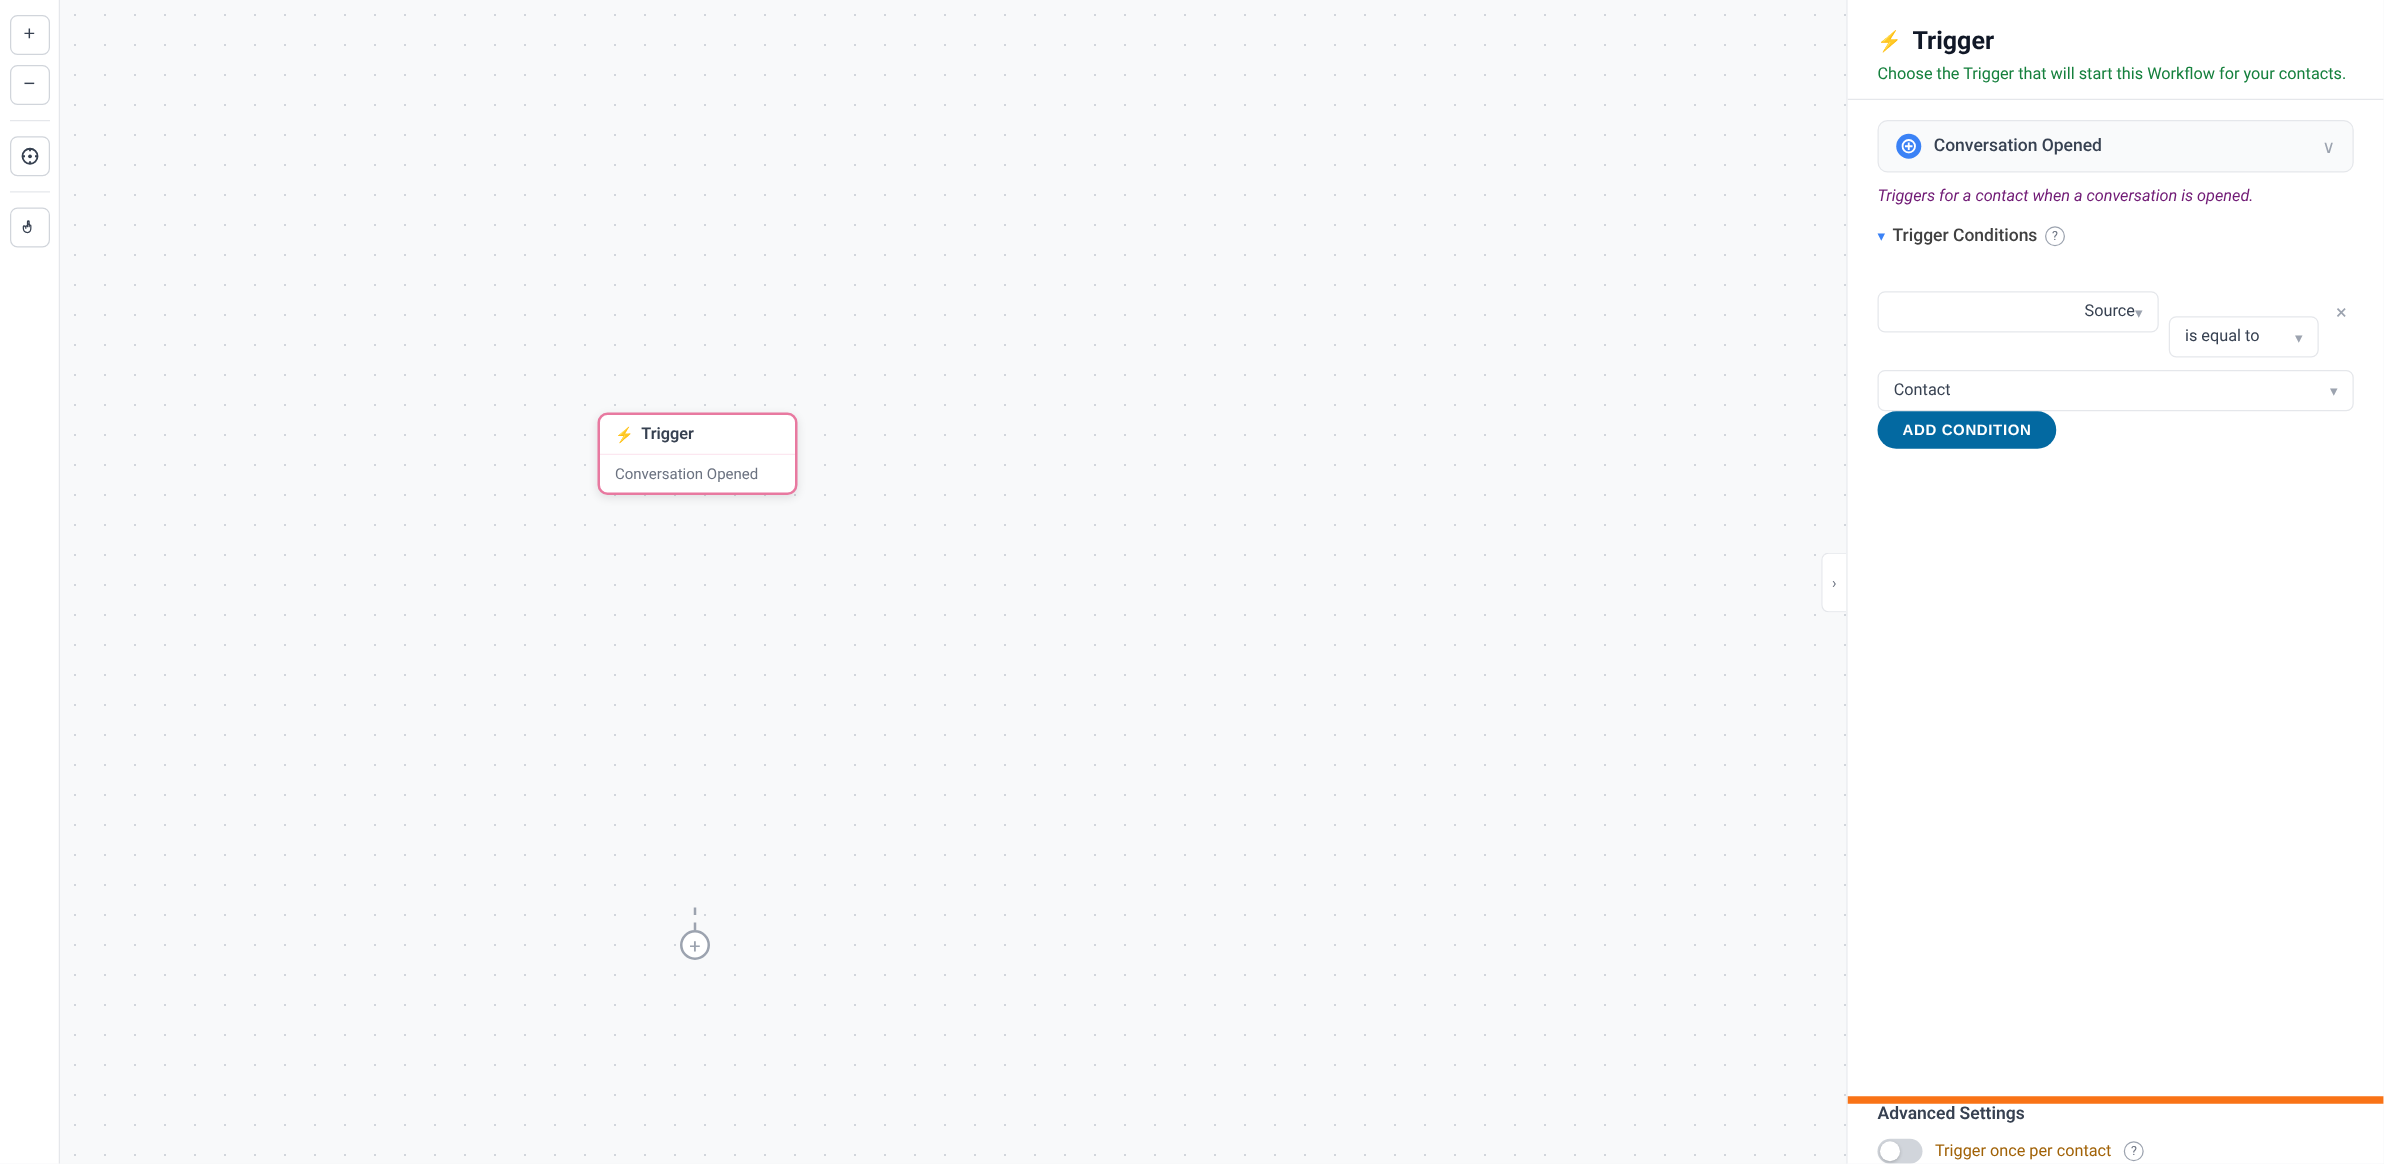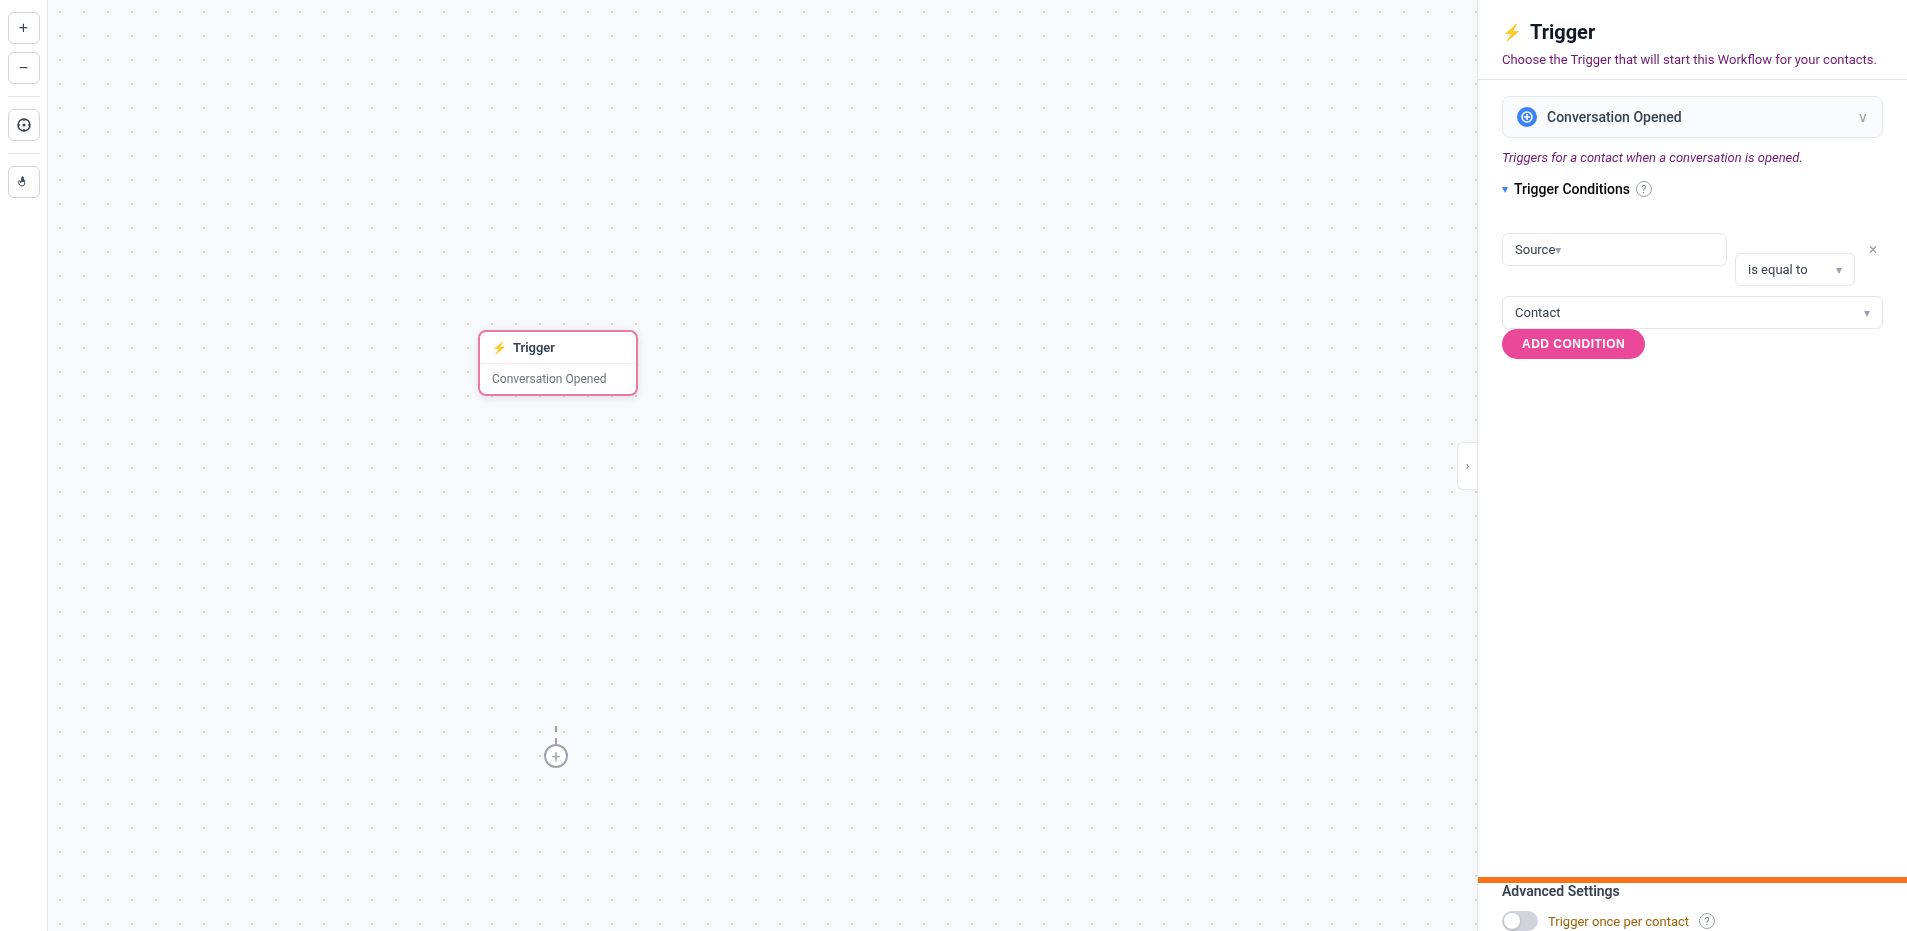--- a/index.html
+++ b/index.html
@@ -150,21 +150,21 @@
       display: flex;
       align-items: center;
       gap: 8px;
       font-size: 20px;
       font-weight: 700;
       color: #111827;
       margin-bottom: 8px;
     }
     .panel-subtitle {
       font-size: 13px;
-      color: #701a75;
+      color: #15803d;
     }
 
     .panel-body {
       padding: 16px 24px;
       flex: 1;
     }
 
     
     .trigger-selector {
       display: flex;
@@ -210,21 +210,21 @@
     
     .conditions-header {
       display: flex;
       align-items: center;
       gap: 6px;
       margin-bottom: 16px;
       cursor: pointer;
     }
     .conditions-header-label {
       font-size: 14px;
-      color: #000000;
+      color: #404040;
       font-weight: 500;
     }
     .conditions-help {
       width: 16px;
       height: 16px;
       border-radius: 50%;
       border: 1px solid #9ca3af;
       display: flex;
       align-items: center;
       justify-content: center;
@@ -244,21 +244,21 @@
       flex: 1;
       padding: 8px 12px;
       border: 1px solid #e5e7eb;
       border-radius: 6px;
       background: #fff;
       font-size: 13px;
       color: #374151;
       cursor: pointer;
       display: flex;
       align-items: center;
-      justify-content: flex-start;
+      justify-content: flex-end;
     }
     .condition-operator {
       min-width: 120px;
       padding: 8px 12px;
       border: 1px solid #e5e7eb;
       border-radius: 6px;
       background: #fff;
       font-size: 13px;
       color: #374151;
       cursor: pointer;
@@ -293,21 +293,21 @@
       font-size: 13px;
       color: #374151;
       cursor: pointer;
       display: flex;
       align-items: center;
       justify-content: space-between;
     }
 
     
     .add-condition-btn {
-      background: #ec4899;
+      background: #0369a1;
       color: #fff;
       border: none;
       border-radius: 20px;
       padding: 8px 20px;
       font-size: 12px;
       font-weight: 700;
       cursor: pointer;
       letter-spacing: 0.5px;
       text-transform: uppercase;
     }

